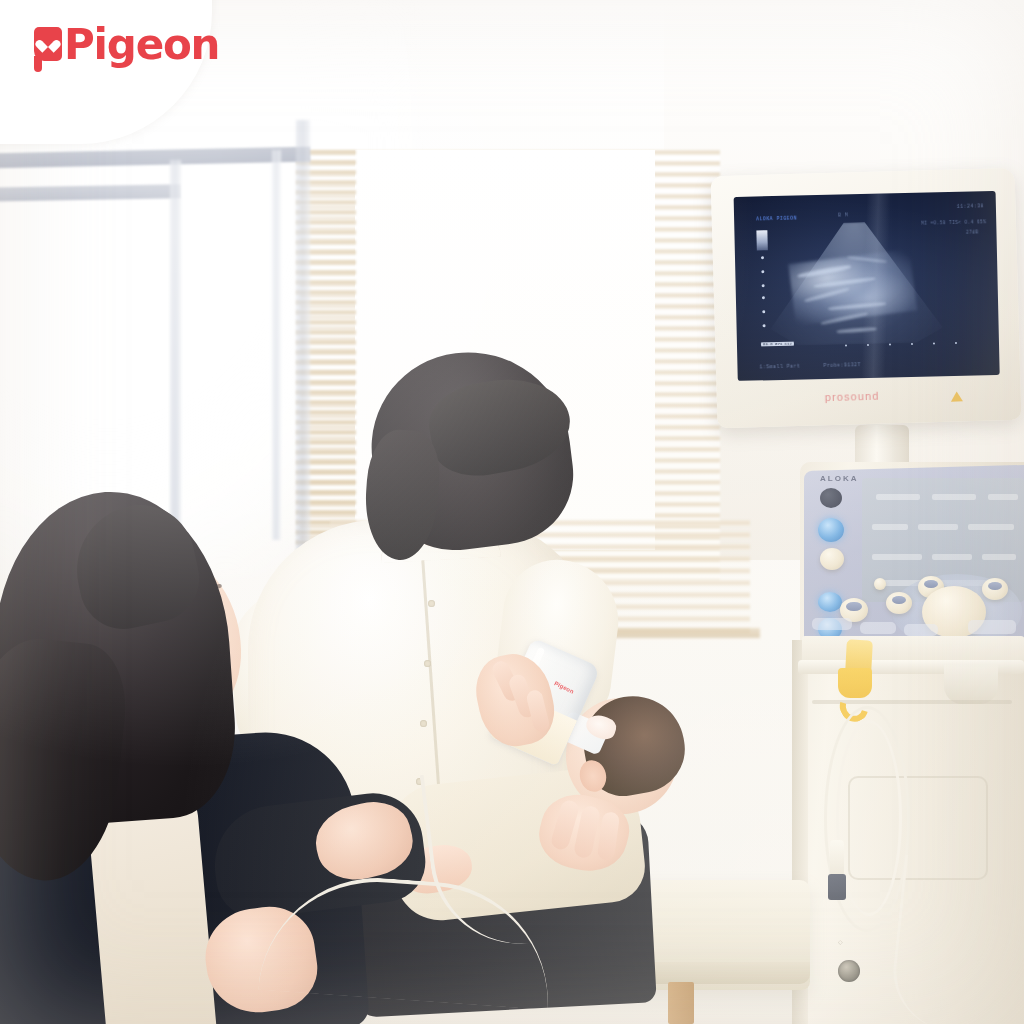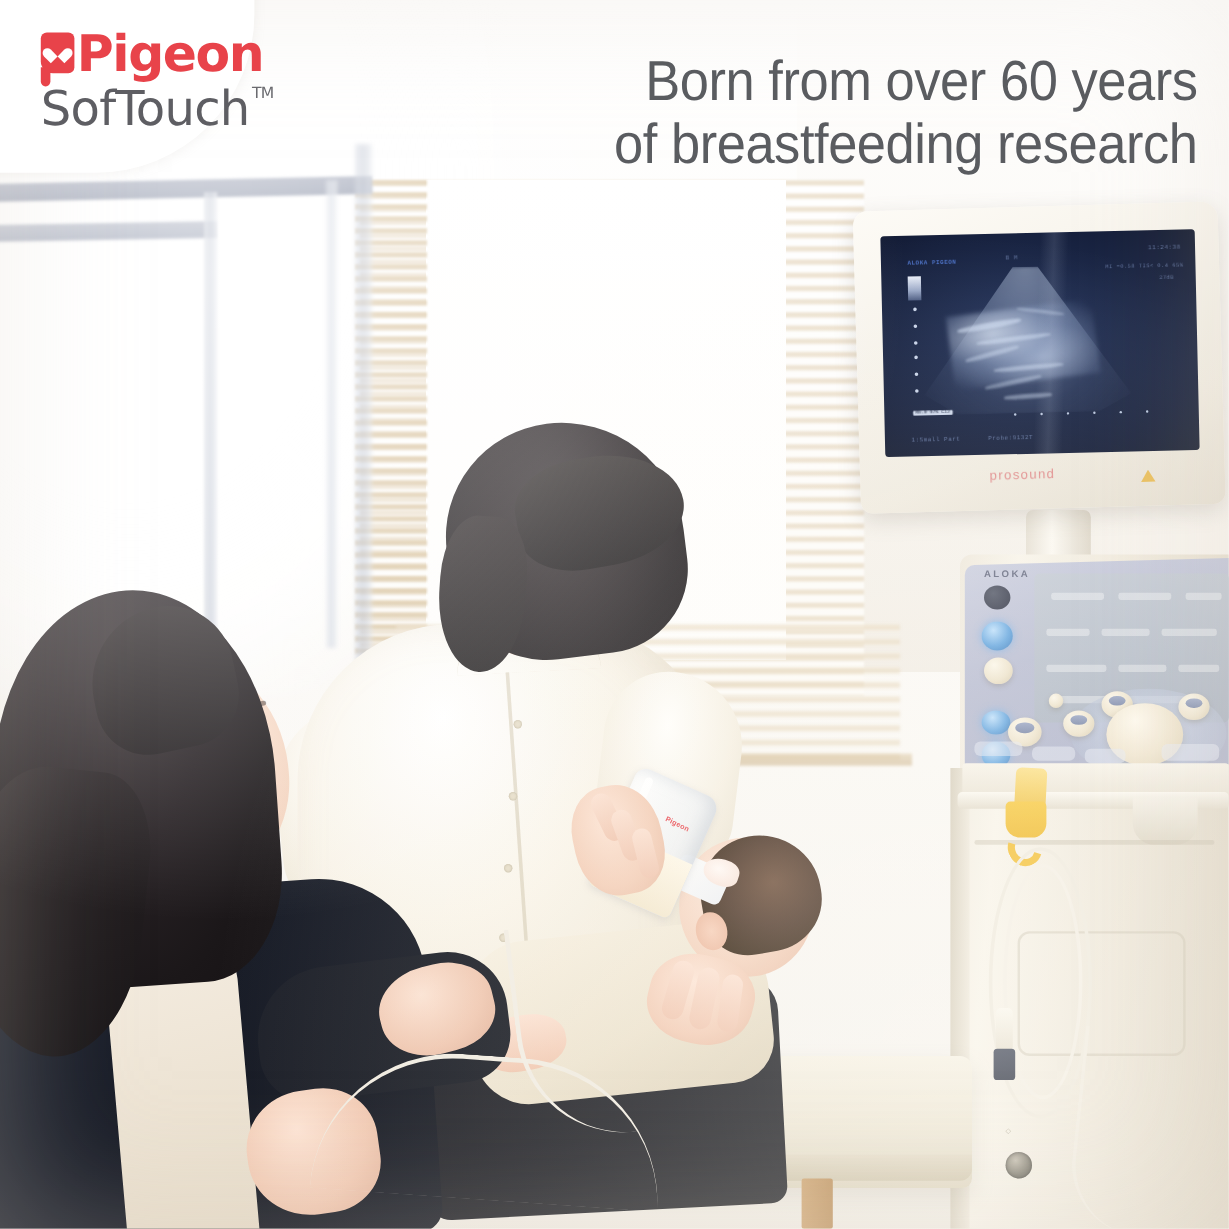--- a/index.html
+++ b/index.html
@@ -998,24 +998,17 @@
 
   <div class="logo-badge">
     <div class="logo-inner">
       <div class="pigeon-word">
         <span class="p-block">
           <span class="p-heart"></span>
         </span>
         <span class="p-stem"></span>
         <span>Pigeon</span>
       </div>
-      <div class="softtouch">
-        <span>SofTouch</span><span class="tm">TM</span>
-      </div>
     </div>
   </div>
 
-  <div class="headline">
-    <span class="l1">Born from over 60 years</span>
-    <span class="l2">of breastfeeding research</span>
-  </div>
 
 </div>
 
 </body></html>

